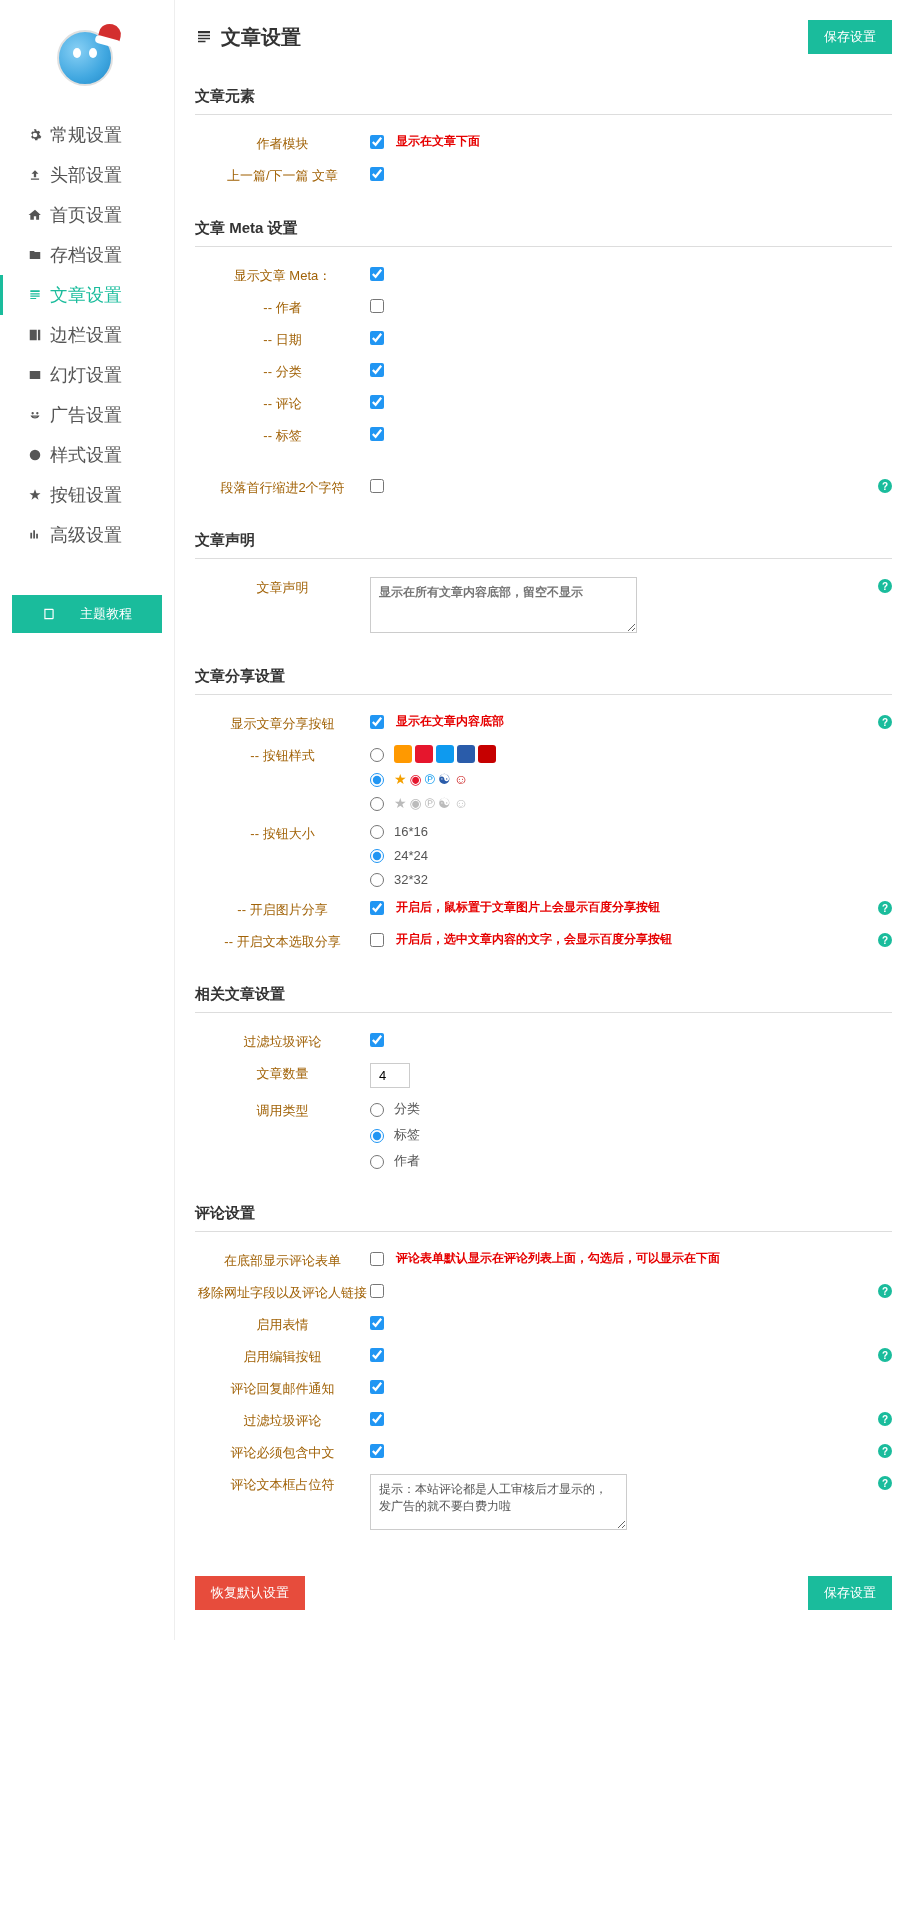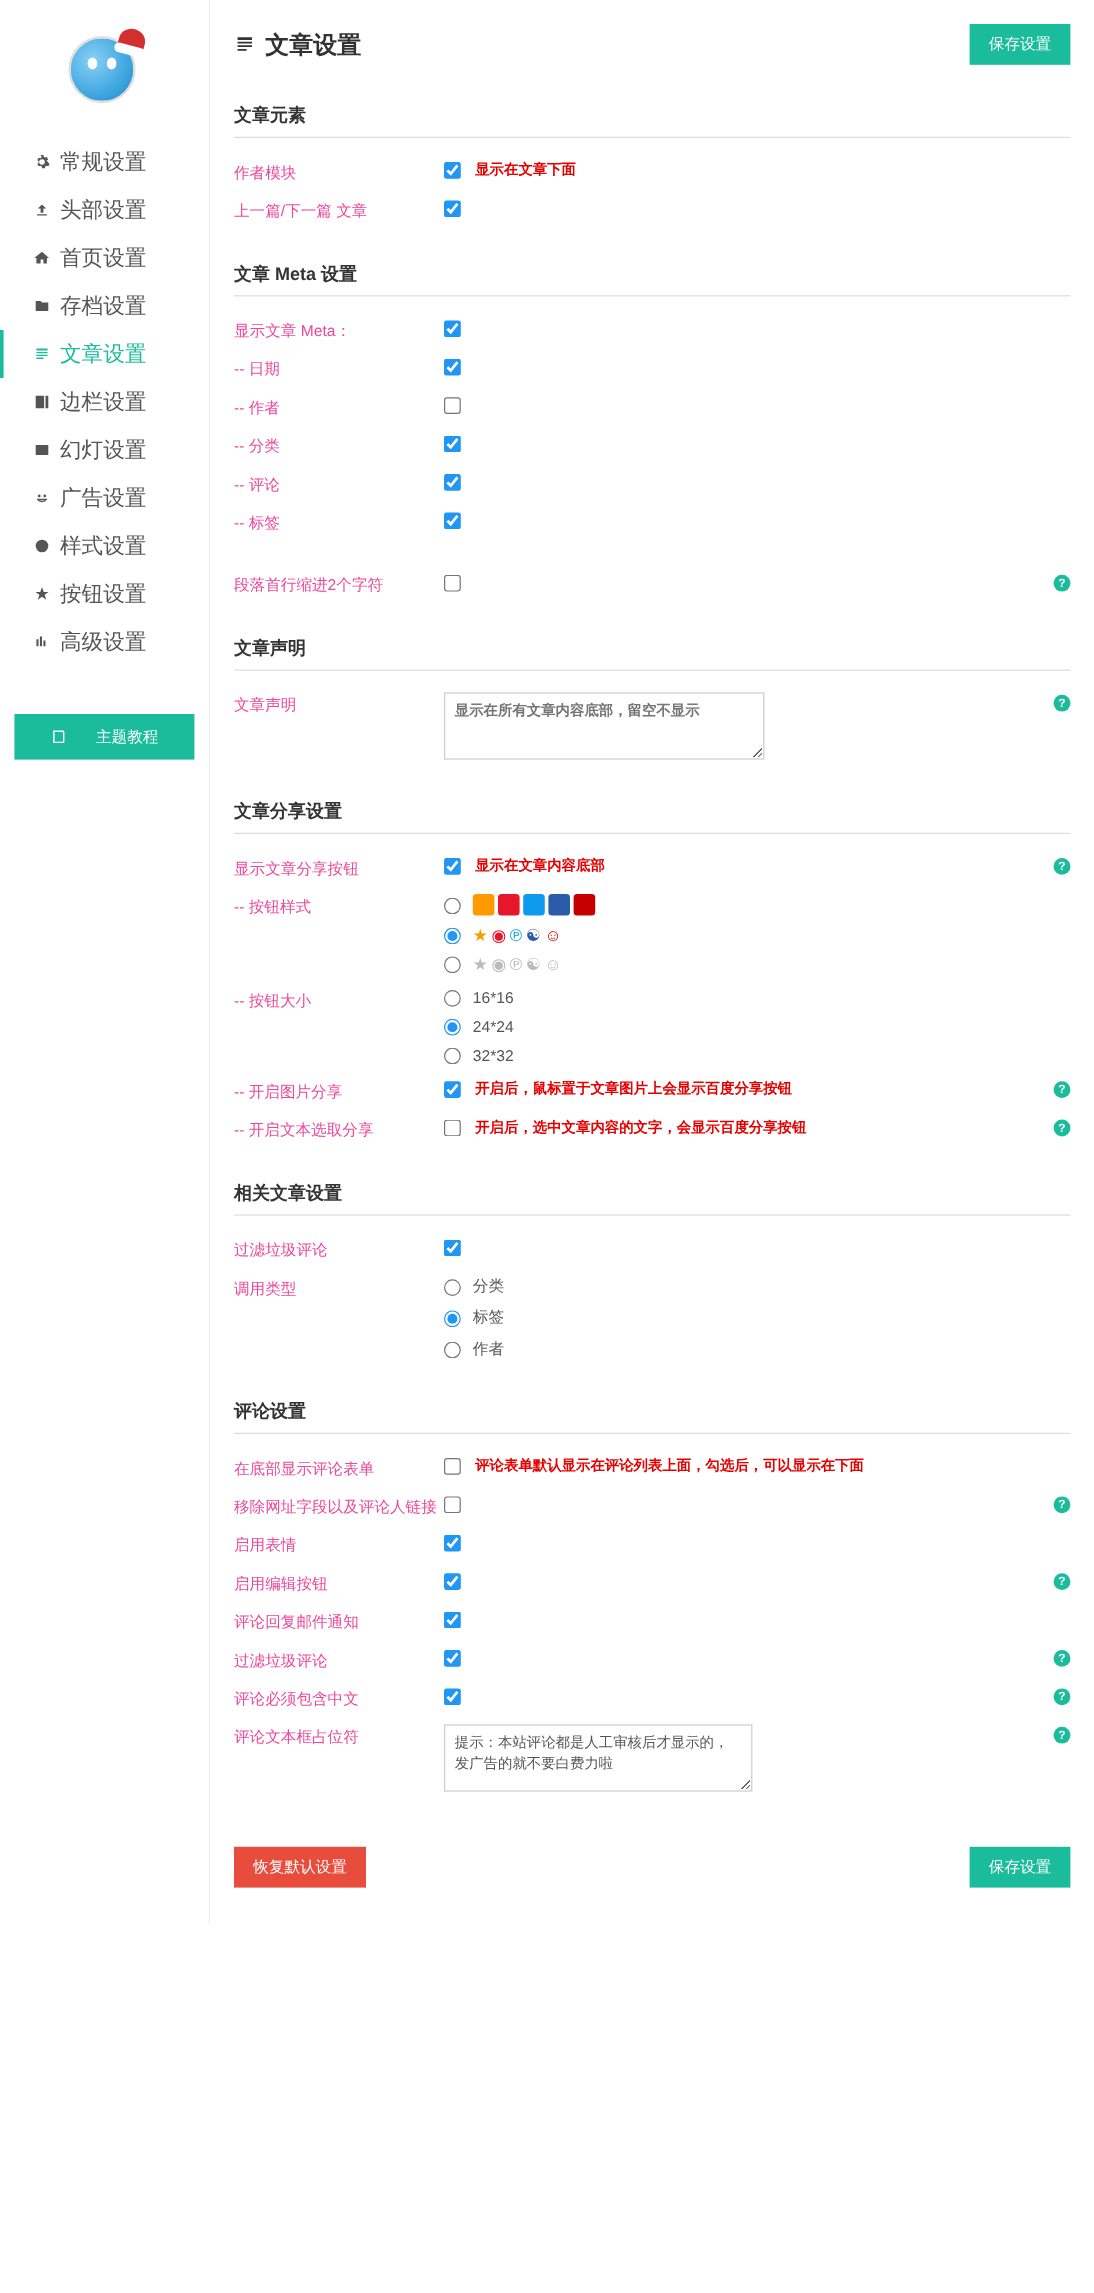--- a/index.html
+++ b/index.html
@@ -28,21 +28,21 @@
 .main { flex: 1; padding: 20px 20px 30px 20px; }
 .header { display: flex; justify-content: space-between; align-items: center; margin-bottom: 25px; }
 .page-title { font-size: 20px; font-weight: bold; display: flex; align-items: center; gap: 8px; }
 .page-title svg { width: 18px; height: 18px; fill: #333; }
 .save-btn { background: #1abc9c; color: #fff; border: none; padding: 8px 16px; cursor: pointer; font-size: 13px; }
 
 .section { margin-bottom: 20px; }
 .section-title { font-size: 15px; font-weight: bold; color: #333; padding: 8px 0; border-bottom: 1px solid #ddd; margin-bottom: 12px; }
 
 .field-row { display: flex; align-items: flex-start; padding: 6px 0; position: relative; min-height: 30px; }
-.field-label { width: 175px; flex-shrink: 0; color: #ec4899; padding-top: 2px; }
+.field-label { width: 175px; flex-shrink: 0; color: #a16207; padding-top: 2px; text-align: center; }
 .field-control { flex: 1; display: flex; align-items: flex-start; gap: 12px; flex-wrap: wrap; }
 .field-hint { color: #e60000; font-weight: bold; font-size: 12px; }
 .field-hint-normal { color: #e60000; font-size: 12px; }
 
 .help-icon { position: absolute; right: 0; top: 8px; width: 14px; height: 14px; background: #1abc9c; color: #fff; border-radius: 50%; font-size: 10px; font-weight: bold; display: flex; align-items: center; justify-content: center; cursor: pointer; }
 
 input[type="checkbox"], input[type="radio"] { width: 14px; height: 14px; cursor: pointer; margin-top: 2px; accent-color: #2196F3; }
 input[type="text"] { border: 1px solid #ccc; padding: 4px 8px; width: 40px; font-size: 13px; }
 textarea { border: 1px solid #ccc; padding: 6px 8px; font-size: 12px; font-family: inherit; resize: both; color: #e60000; font-weight: bold; }
 textarea.normal-text { color: #555; font-weight: normal; }
@@ -205,29 +205,29 @@
 
     <div class="section">
       <div class="section-title">文章 Meta 设置</div>
       <div class="field-row">
           <div class="field-label">显示文章 Meta：</div>
           <div class="field-control">
             <input type="checkbox" checked="" style="">
           </div>
         </div>
       <div class="field-row">
+          <div class="field-label">-- 作者</div>
+          <div class="field-control">
+            <input type="checkbox" style="">
+          </div>
+        </div>
+      <div class="field-row">
           <div class="field-label">-- 日期</div>
           <div class="field-control">
             <input type="checkbox" checked="" style="">
-          </div>
-        </div>
-      <div class="field-row">
-          <div class="field-label">-- 作者</div>
-          <div class="field-control">
-            <input type="checkbox" style="">
           </div>
         </div>
       <div class="field-row">
           <div class="field-label">-- 分类</div>
           <div class="field-control">
             <input type="checkbox" checked="" style="">
           </div>
         </div>
       <div class="field-row">
           <div class="field-label">-- 评论</div>
@@ -350,20 +350,26 @@
 
     <div class="section">
       <div class="section-title">相关文章设置</div>
       <div class="field-row">
         <div class="field-label">过滤垃圾评论</div>
         <div class="field-control">
             <input type="checkbox" checked="" style="">
           </div>
       </div>
       <div class="field-row">
+        <div class="field-label">文章数量</div>
+        <div class="field-control">
+            <input type="text" value="4" style="">
+          </div>
+      </div>
+      <div class="field-row">
         <div class="field-label">调用类型</div>
         <div class="field-control">
           <div class="radio-group">
             <div class="radio-item">
                 <input type="radio" name="reltype" style="">
                 <span class="radio-label">分类</span>
               </div>
             <div class="radio-item">
                 <input type="radio" name="reltype" checked="" style="">
                 <span class="radio-label">标签</span>

